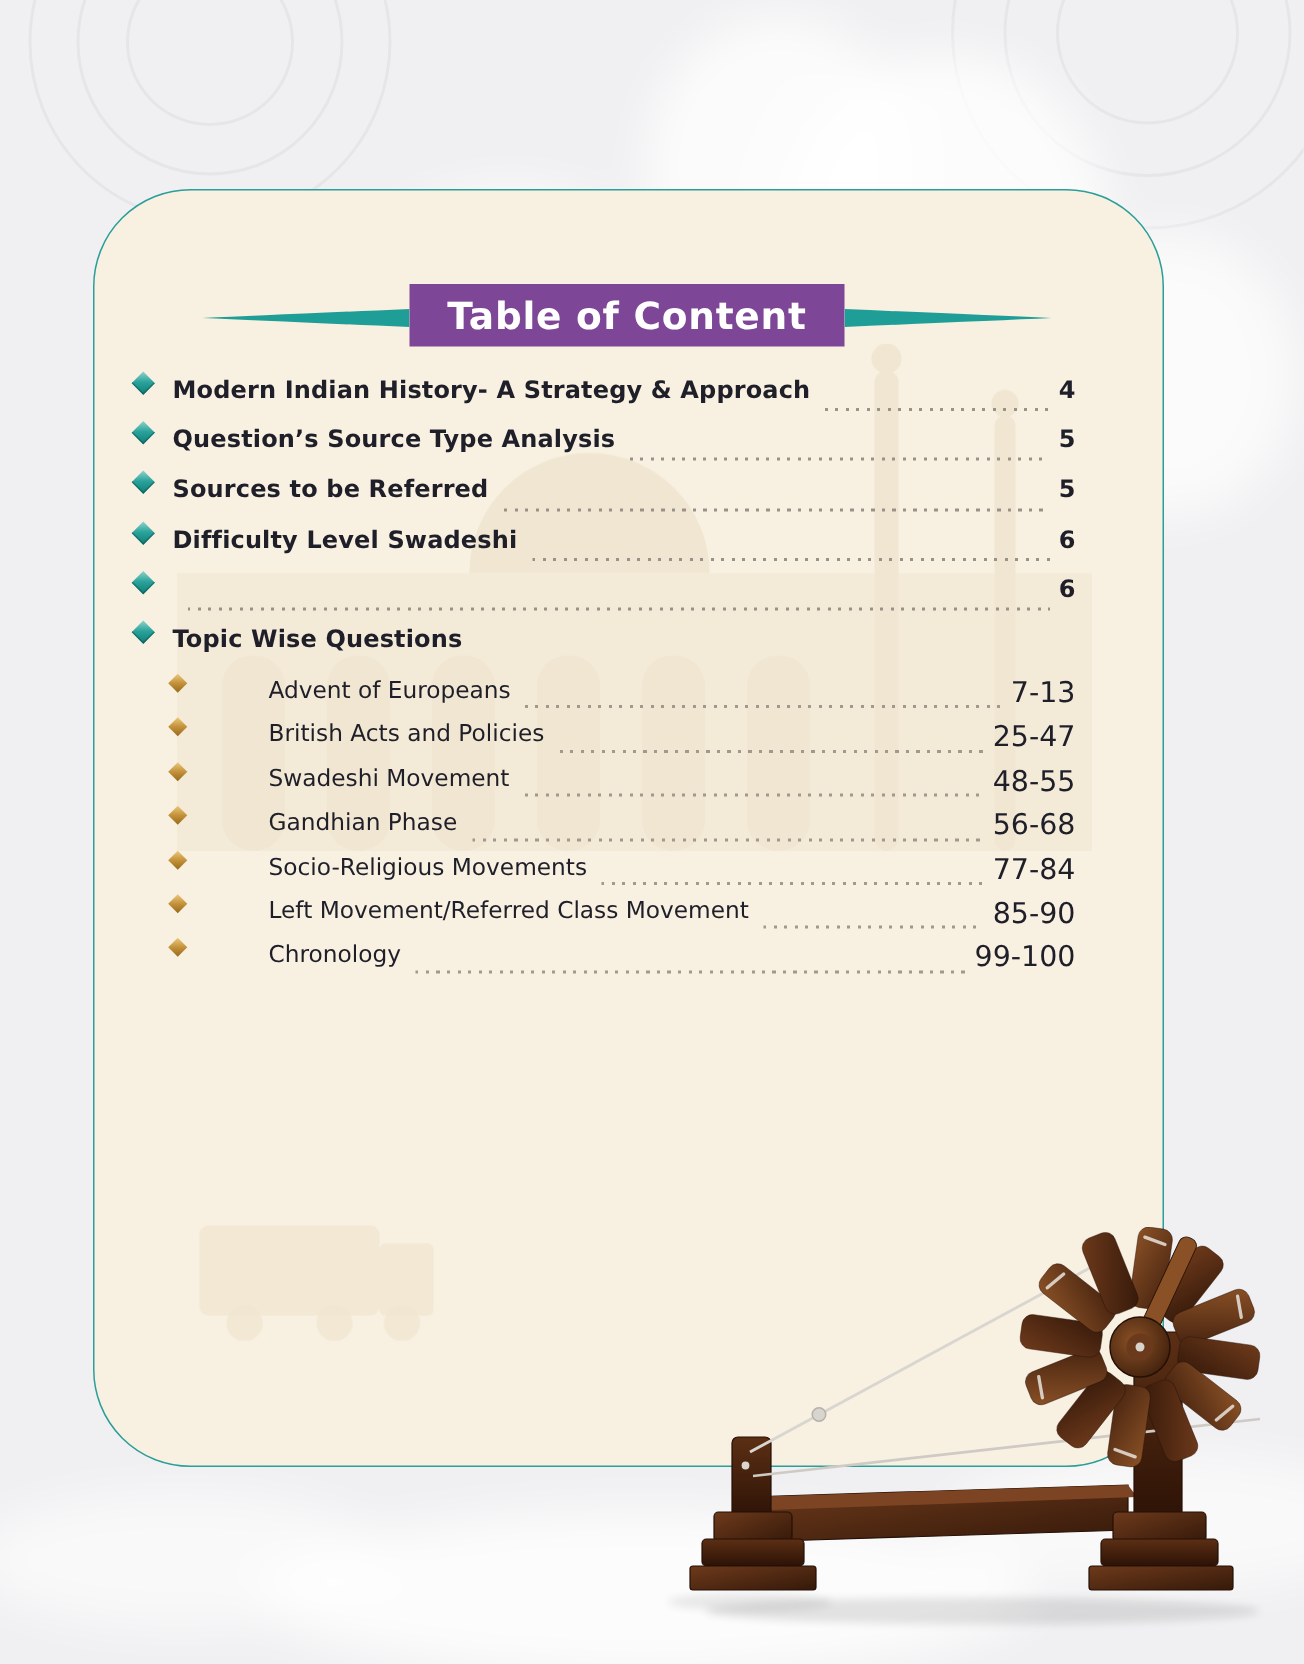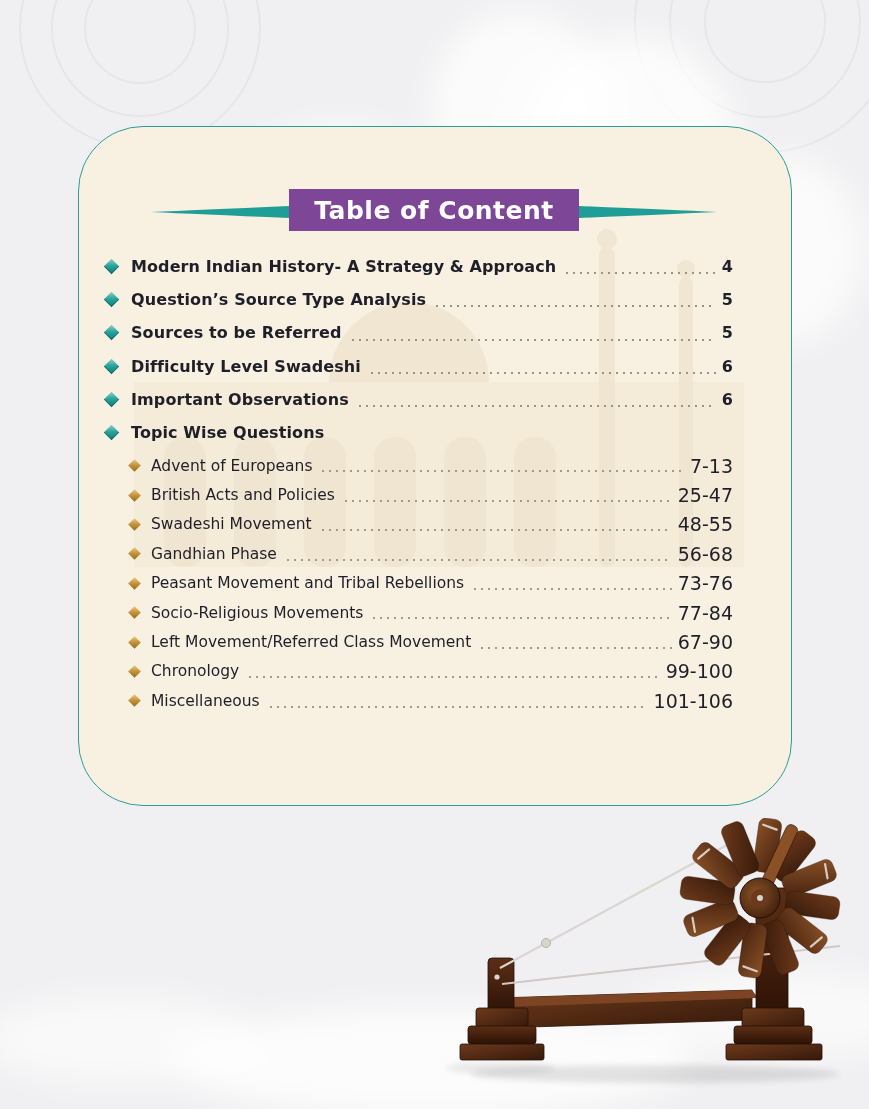--- a/index.html
+++ b/index.html
@@ -4,48 +4,48 @@
 <style>
   html,body{margin:0;padding:0;}
   body{width:869px;height:1109px;overflow:hidden;background:#f0f0f2;
        font-family:"DejaVu Sans","Liberation Sans",sans-serif;}
   .page{position:relative;width:869px;height:1109px;overflow:hidden;}
 
   
   .bg-decor{position:absolute;left:0;top:0;width:869px;height:1109px;}
 
   
-  .card{position:absolute;left:78px;top:126px;width:714px;height:680px;
+  .card{position:absolute;left:62px;top:126px;width:714px;height:852px;
         background:#f8f0e1;border:1.5px solid #2a9e98;border-radius:65px;
         box-sizing:border-box;overflow:hidden;}
   .watermark{position:absolute;left:0;top:0;width:714px;height:852px;pointer-events:none;}
 
   
   .banner{position:absolute;left:210px;top:62px;width:290px;height:42px;
           background:#7d4697;display:flex;align-items:center;justify-content:center;}
   .banner span{color:#ffffff;font-weight:700;font-size:25px;letter-spacing:.5px;}
   .accent-line{position:absolute;top:78px;width:138px;height:14px;}
   .accent-line.left{left:72px;}
   .accent-line.right{left:500px;}
 
   
   .toc-main{position:absolute;left:27px;top:123px;width:627px;}
   .toc-sub {position:absolute;left:50px;top:324px;width:604px;}
-  .row{display:flex;align-items:center;}
+  .row{display:flex;}
   .toc-main .row{height:33.2px;}
   .toc-sub  .row{height:29.4px;}
   .bullet{flex:none;transform:rotate(45deg);}
   .bullet.teal{width:11px;height:11px;margin-right:14px;
         background:linear-gradient(135deg,#8fd2ca 0%,#2aa39c 45%,#0e7c75 100%);
         box-shadow:inset -1px -1px 0 rgba(0,60,55,.35);}
   .bullet.gold{width:9px;height:9px;margin:0 12px 0 1px;
         background:linear-gradient(135deg,#ecc87e 0%,#c4923a 50%,#96691c 100%);}
   .label{color:#1f1f29;white-space:nowrap;}
   .toc-main .label{font-weight:700;font-size:16px;letter-spacing:.1px;}
-  .toc-sub  .label{font-weight:400;font-size:15.5px;}
+  .toc-sub  .label{font-weight:400;font-size:15.5px;margin-left:44px;}
   .leader{flex:1;height:2px;align-self:flex-end;margin:0 6px 9px 10px;
         background-image:repeating-linear-gradient(90deg,#9a9289 0 2px,transparent 2px 7px);}
   .toc-sub .leader{margin-bottom:8px;background-image:repeating-linear-gradient(90deg,#a2988d 0 2px,transparent 2px 7px);}
   .pageno{color:#1f1f29;white-space:nowrap;}
   .toc-main .pageno{font-weight:700;font-size:16px;}
   .toc-sub  .pageno{font-weight:400;font-size:19px;}
 
   
   .charkha{position:absolute;left:440px;top:818px;width:420px;height:270px;}
 </style>
@@ -134,21 +134,20 @@
         <span class="pageno">5</span>
       </div>
       <div class="row">
         <span class="bullet teal"></span>
         <span class="label">Difficulty Level Swadeshi</span>
         <span class="leader"></span>
         <span class="pageno">6</span>
       </div>
       <div class="row">
         <span class="bullet teal"></span>
-        <span class="label">Important Observations</span>
         <span class="leader"></span>
         <span class="pageno">6</span>
       </div>
       <div class="row no-leader">
         <span class="bullet teal"></span>
         <span class="label">Topic Wise Questions</span>
 
         <span class="pageno"></span>
       </div>
     </div>
@@ -173,47 +172,35 @@
         <span class="pageno">48-55</span>
       </div>
       <div class="row">
         <span class="bullet gold"></span>
         <span class="label">Gandhian Phase</span>
         <span class="leader"></span>
         <span class="pageno">56-68</span>
       </div>
       <div class="row">
         <span class="bullet gold"></span>
-        <span class="label">Peasant Movement and Tribal Rebellions</span>
-        <span class="leader"></span>
-        <span class="pageno">73-76</span>
-      </div>
-      <div class="row">
-        <span class="bullet gold"></span>
         <span class="label">Socio-Religious Movements</span>
         <span class="leader"></span>
         <span class="pageno">77-84</span>
       </div>
       <div class="row">
         <span class="bullet gold"></span>
         <span class="label">Left Movement/Referred Class Movement</span>
         <span class="leader"></span>
-        <span class="pageno">67-90</span>
+        <span class="pageno">85-90</span>
       </div>
       <div class="row">
         <span class="bullet gold"></span>
         <span class="label">Chronology</span>
         <span class="leader"></span>
         <span class="pageno">99-100</span>
-      </div>
-      <div class="row">
-        <span class="bullet gold"></span>
-        <span class="label">Miscellaneous</span>
-        <span class="leader"></span>
-        <span class="pageno">101-106</span>
       </div>
     </div>
   </div>
 
   <svg class="charkha" viewBox="0 0 420 270">
     <defs>
       <linearGradient id="wood1" x1="0" y1="0" x2="1" y2="1">
         <stop offset="0" stop-color="#8a5126"></stop>
           <stop offset="1" stop-color="#45220f"></stop>
       </linearGradient>

